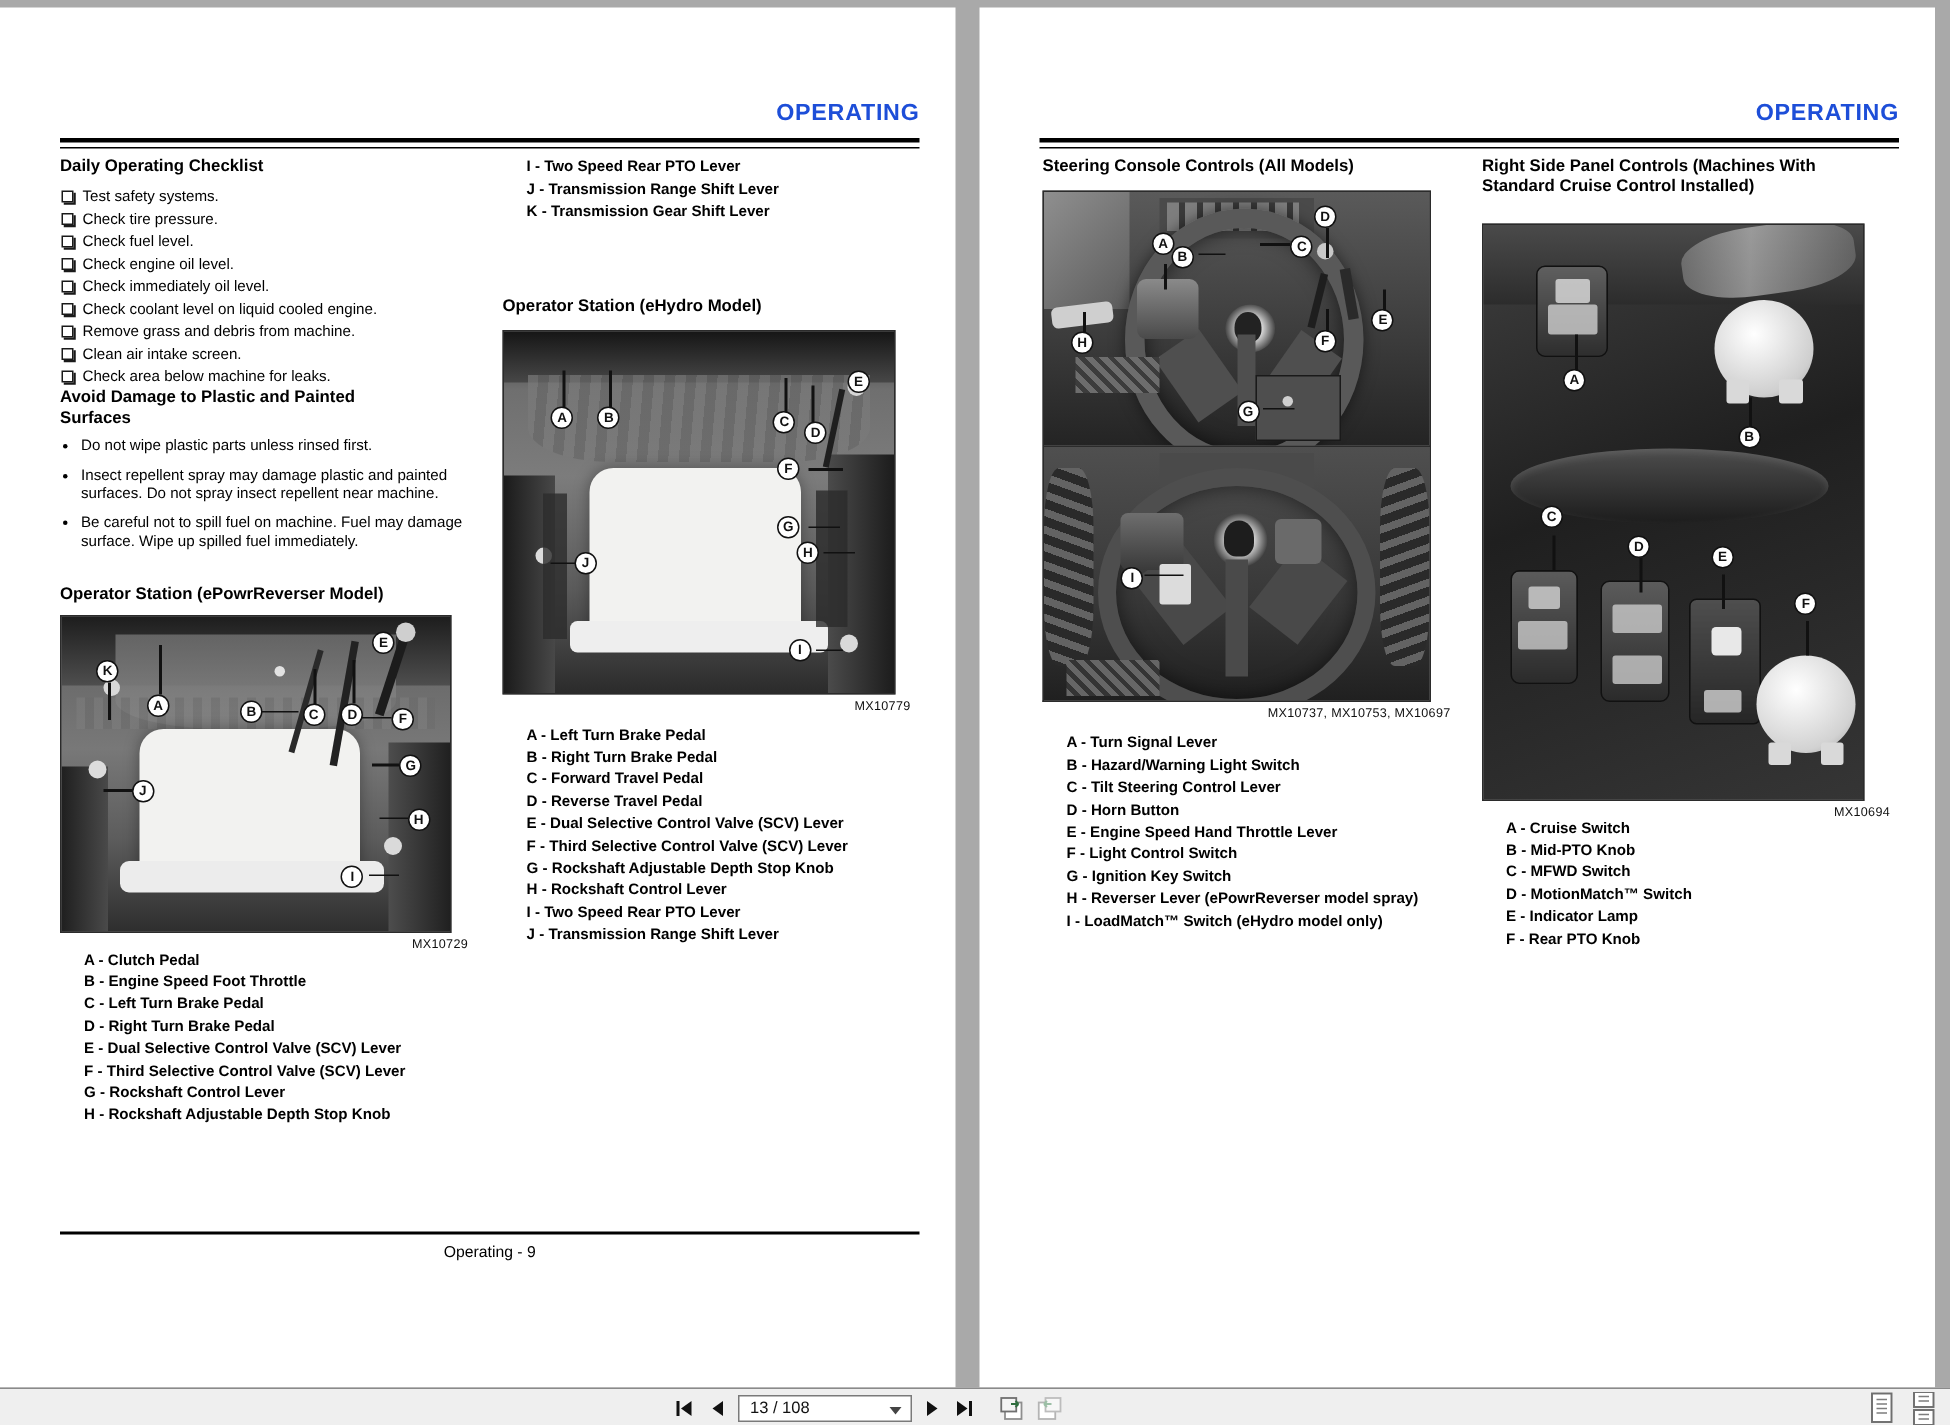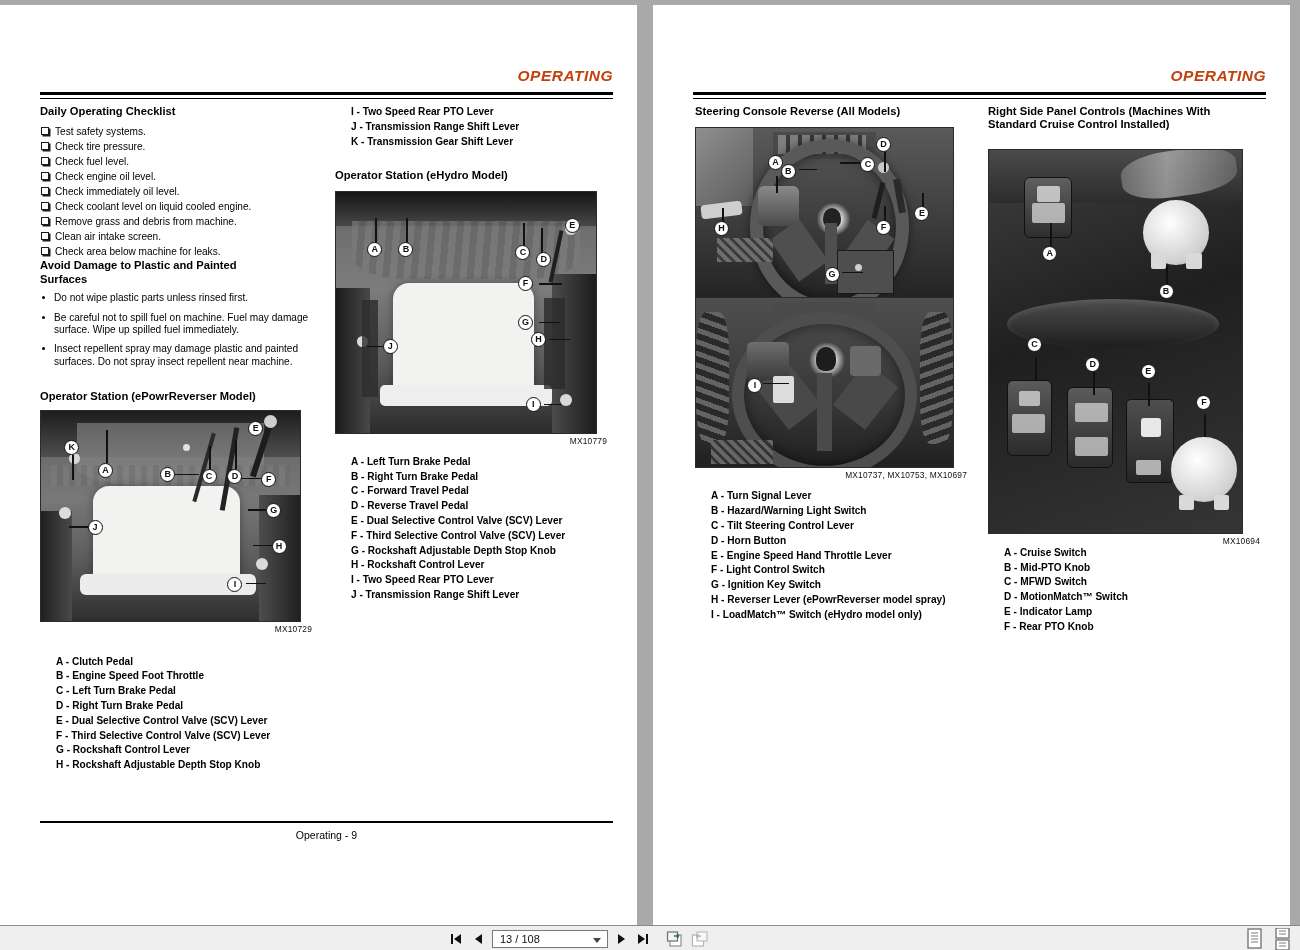--- a/index.html
+++ b/index.html
@@ -29,22 +29,21 @@
   .page-right { left: 653px; }
 
   
   .pg-head {
     position: absolute; left: 40px; right: 24px; top: 62px;
     height: 34px;
   }
   .pg-head .title {
     position: absolute; right: 0; top: 0;
     font-size: 15.5px; font-weight: bold; letter-spacing: .5px;
-    color: #c2410c;
-    font-style: italic;
+    color: #1d4ed8;
   }
   .rule-thick {
     position: absolute; left: 0; right: 0; bottom: 6px;
     height: 3px; background: #000;
   }
   .rule-thin {
     position: absolute; left: 0; right: 0; bottom: 2px;
     height: 1px; background: #000;
   }
   .pg-foot {
@@ -197,22 +196,22 @@
           <li><span class="chk"></span><span>Check immediately oil level.</span></li>
           <li><span class="chk"></span><span>Check coolant level on liquid cooled engine.</span></li>
           <li><span class="chk"></span><span>Remove grass and debris from machine.</span></li>
           <li><span class="chk"></span><span>Clean air intake screen.</span></li>
           <li><span class="chk"></span><span>Check area below machine for leaks.</span></li>
         </ul>
 
         <h3 class="sect sect-gap" style="width:240px">Avoid Damage to Plastic and Painted Surfaces</h3>
         <ul class="bullets">
           <li><span class="dot"></span><span>Do not wipe plastic parts unless rinsed first.</span></li>
+          <li><span class="dot"></span><span>Insect repellent spray may damage plastic and painted surfaces. Do not spray insect repellent near machine.</span></li>
           <li><span class="dot"></span><span>Be careful not to spill fuel on machine. Fuel may damage surface. Wipe up spilled fuel immediately.</span></li>
-          <li><span class="dot"></span><span>Insect repellent spray may damage plastic and painted surfaces. Do not spray insect repellent near machine.</span></li>
         </ul>
 
         <h3 class="sect" style="margin-top:22px">Operator Station (ePowrReverser Model)</h3>
 
         <div class="fig" style="margin-top:6px">
           <div class="photo" style="width:261px;height:212px">
             <div class="inner">
               <div class="band" style="left:0;top:0;width:100%;height:100%;background:linear-gradient(180deg,#3a3a3a 0%,#6a6a6a 18%,#787878 42%,#5d5d5d 70%,#2e2e2e 100%)"></div>
               <div class="band" style="left:0;top:0;width:100%;height:22%;background:linear-gradient(180deg,#1d1d1d,#4e4e4e)"></div>
               <div class="band" style="left:14%;top:6%;width:72%;height:30%;background:linear-gradient(180deg,#6e6e6e,#8a8a8a);border-radius:0 0 40% 40%/0 0 30% 30%;opacity:.85"></div>
@@ -249,40 +248,40 @@
             <div class="lead" style="left:79%;top:82%;width:8%;"></div>
             <div class="cal" style="left:72%;top:79%">I</div>
             <div class="lead" style="left:11%;top:55%;width:8%;"></div>
             <div class="cal" style="left:18%;top:52%">J</div>
             <div class="lead" style="left:12%;top:21%;width:2px;height:12%;"></div>
             <div class="cal" style="left:9%;top:14%">K</div>
           </div>
           <div class="cap">MX10729</div>
         </div>
 
-        <ul class="legend" style="margin-top:21px">
+        <ul class="legend" style="margin-top:0">
           <li>A  -  Clutch Pedal</li>
           <li>B  -  Engine Speed Foot Throttle</li>
           <li>C  -  Left Turn Brake Pedal</li>
           <li>D  -  Right Turn Brake Pedal</li>
           <li>E  -  Dual Selective Control Valve (SCV) Lever</li>
           <li>F  -  Third Selective Control Valve (SCV) Lever</li>
           <li>G  -  Rockshaft Control Lever</li>
           <li>H  -  Rockshaft Adjustable Depth Stop Knob</li>
         </ul>
       </div>
 
       <div class="col col-b">
         <ul class="legend" style="margin-top:0">
           <li>I   -  Two Speed Rear PTO Lever</li>
           <li>J  -  Transmission Range Shift Lever</li>
           <li>K  -  Transmission Gear Shift Lever</li>
         </ul>
 
-        <h3 class="sect" style="margin-top:20px">Operator Station (eHydro Model)</h3>
+        <h3 class="sect" style="margin-top:49px">Operator Station (eHydro Model)</h3>
 
         <div class="fig" style="margin-top:8px">
           <div class="photo" style="width:262px;height:243px">
             <div class="inner">
               <div class="band" style="left:0;top:0;width:100%;height:100%;background:linear-gradient(180deg,#333 0%,#6f6f6f 16%,#7c7c7c 40%,#5a5a5a 72%,#2b2b2b 100%)"></div>
               <div class="band" style="left:0;top:0;width:100%;height:14%;background:linear-gradient(180deg,#161616,#474747)"></div>
               <div class="band" style="left:6%;top:12%;width:88%;height:24%;background:repeating-linear-gradient(95deg,#7a7a7a 0 7px,#676767 7px 14px);opacity:.7;border-radius:0 0 24% 24%/0 0 40% 40%"></div>
               <div class="band" style="left:0;top:40%;width:13%;height:60%;background:linear-gradient(90deg,#1b1b1b,#484848)"></div>
               <div class="band" style="right:0;top:34%;width:17%;height:66%;background:linear-gradient(270deg,#1c1c1c,#4b4b4b)"></div>
               <div class="seat" style="left:22%;top:38%;width:54%;height:48%"></div>
@@ -340,21 +339,21 @@
 
     <div class="page page-right">
 
       <div class="pg-head">
         <div class="title">OPERATING</div>
         <div class="rule-thick"></div>
         <div class="rule-thin"></div>
       </div>
 
       <div class="col col-a">
-        <h3 class="sect">Steering Console Reverse (All Models)</h3>
+        <h3 class="sect">Steering Console Controls (All Models)</h3>
 
         <div class="fig" style="margin-top:9px">
 
           <div class="photo" style="width:259px;height:171px">
             <div class="inner">
               <div class="band" style="left:0;top:0;width:100%;height:100%;background:linear-gradient(180deg,#5a5a5a,#3d3d3d 55%,#242424)"></div>
               <div class="band" style="left:0;top:0;width:22%;height:46%;background:linear-gradient(135deg,#8f8f8f,#5c5c5c)"></div>
               <div class="band" style="left:30%;top:2%;width:40%;height:16%;background:#4a4a4a"></div>
               <div class="band" style="left:32%;top:4%;width:34%;height:11%;background:repeating-linear-gradient(90deg,#7e7e7e 0 8px,#3a3a3a 8px 12px)"></div>
 

